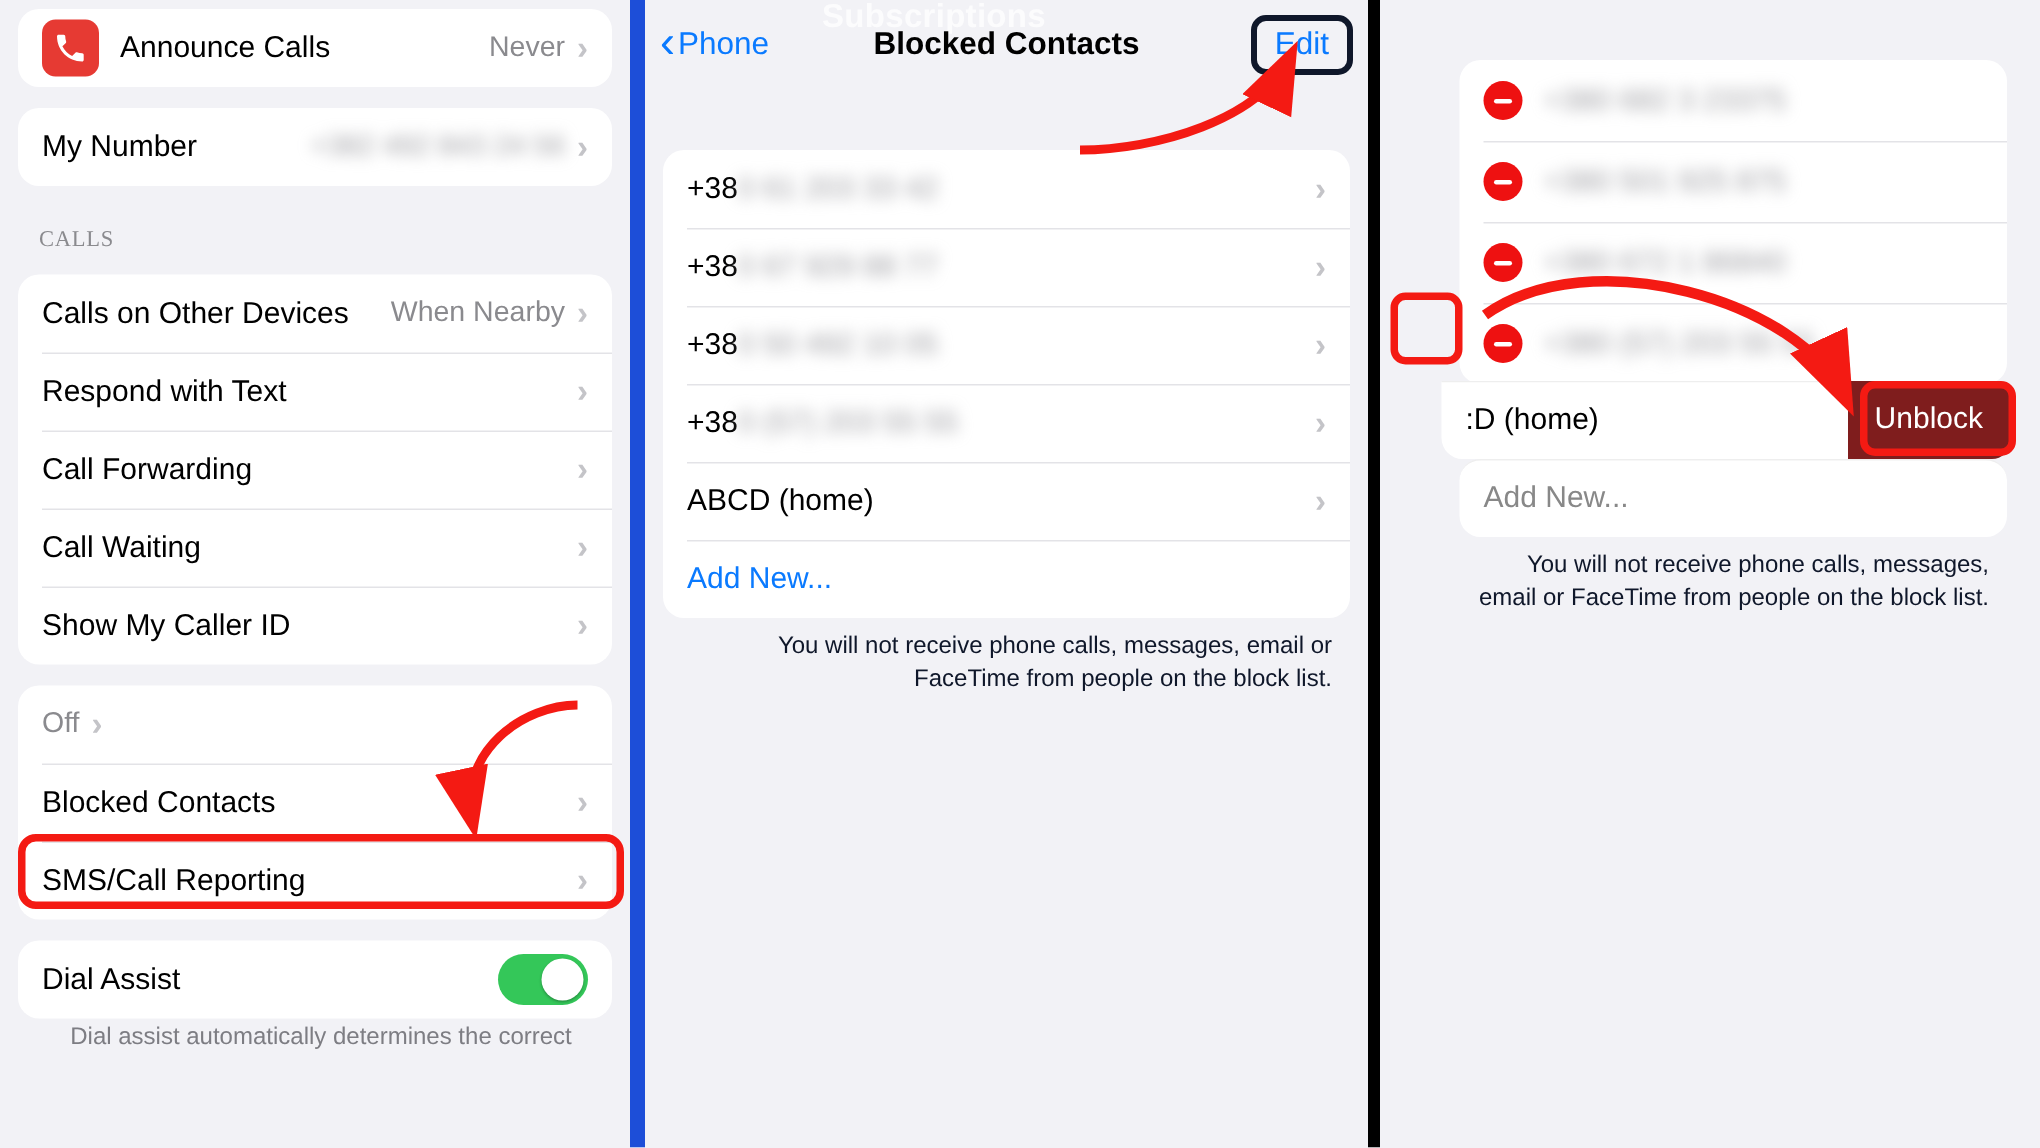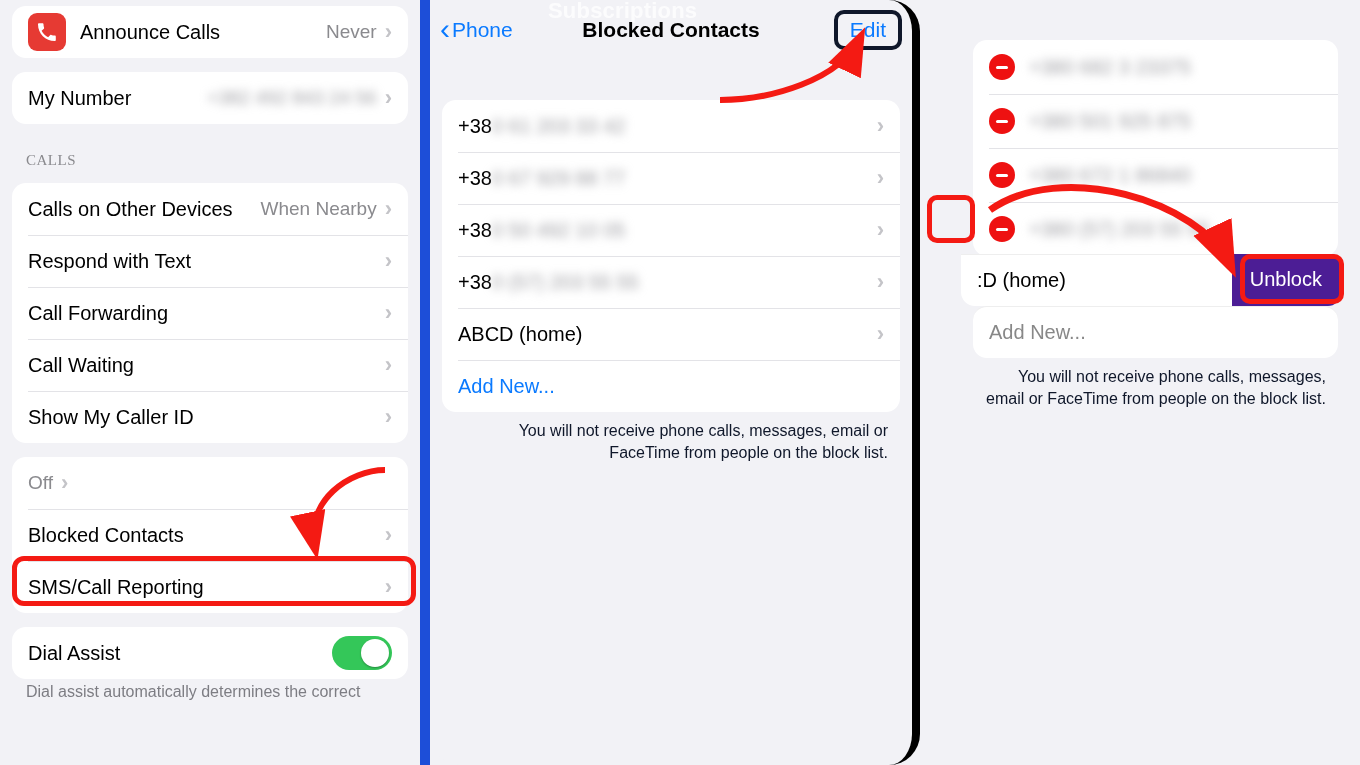--- a/index.html
+++ b/index.html
@@ -2,21 +2,21 @@
 <html><head>
 <meta charset="utf-8">
 <style>
   * { box-sizing: border-box; margin: 0; padding: 0; font-family: -apple-system, "Helvetica Neue", Arial, sans-serif; }
   body { width: 1360px; height: 765px; background: #f2f2f6; overflow: hidden; }
   .stage { position: relative; width: 1360px; height: 765px; display: flex; }
 
   
   .col { position: relative; height: 100%; background: #f2f2f6; }
   .col-left  { width: 430px; border-right: 10px solid #1d4ed8; }
-  .col-mid   { width: 490px; border-right: 8px solid #000; border-radius: 31px; }
+  .col-mid   { width: 490px; border-right: 8px solid #000; }
   .col-right { width: 430px; padding-left: 41px; }
 
   
   .group { margin: 14px 12px 0 12px; background: #fff; border-radius: 14px; overflow: hidden; }
   .footer-note { margin: 8px 24px 0 24px; font-size: 16px; color: #0f172a; line-height: 1.35; text-align: right; }
   .section-title { margin: 28px 12px 6px 26px; font-size: 15px; letter-spacing: .5px; color: #8a8a8e; font-family: Liberation Serif, serif; }
 
   .row { display: flex; align-items: center; min-height: 52px; padding: 0 16px; position: relative; }
   .row + .row::before { content:""; position:absolute; left:16px; right:0; top:0; height:1px; background:#e3e3e7; }
   .row .label { font-size: 20px; color: #000; flex: 1; }
@@ -41,39 +41,39 @@
   .back .ar { font-size:30px; line-height:1; font-weight:400; margin-top:-2px; }
   .title { position:absolute; left:0; right:0; text-align:center; font-size:21px; font-weight:600; color:#000; }
   .subs { position:absolute; left:118px; top:-2px; font-size:22px; font-weight:700; color:#fff; opacity:.78; letter-spacing:.2px; pointer-events:none;}
   .edit { margin-left:auto; color:#0a7aff; font-size:21px; padding:4px 12px; border:4px solid #0f172a; border-radius:10px; }
 
   
   .minus { width:26px; height:26px; border-radius:50%; background:#e11; display:flex; align-items:center; justify-content:center; margin-right:14px; flex:none;}
   .minus .bar { width:12px; height:3px; background:#fff; border-radius:2px; }
 
   
-  .unblock { background:#4c1d95; color:#fff; font-size:20px; padding:14px 18px; border-radius:0 12px 12px 0; }
+  .unblock { background:#7f1d1d; color:#fff; font-size:20px; padding:14px 18px; border-radius:0 12px 12px 0; }
 
   
   .hl { position:absolute; border:5px solid #f41a13; border-radius:12px; pointer-events:none; }
   .hl-blocked { left:12px; top:556px; width:404px; height:50px; }
   .hl-minus   { left:7px;  top:195px; width:48px;  height:48px; border-radius:10px; }
   .hl-unblock { right:6px; top:254px; width:104px; height:50px; border-radius:10px; }
 
   
   svg.arrow { position:absolute; overflow:visible; pointer-events:none; }
 
   
   .col-right .group { margin-top:40px; }
   .col-right .row { min-height:54px; }
   .swiperow { display:flex; align-items:stretch; margin:0 10px 0 0; }
   .swiperow .left { flex:1; background:#fff; border-bottom-left-radius:14px; padding:14px 16px; font-size:20px; border-top:1px solid #eee;}
   .col-right .addnew { background:#fff; margin:0 12px; border-radius:14px; padding:14px 16px; font-size:20px; color:#888; margin-top:0;}
 
-  .cutline { font-size:16px; color:#7d7d83; margin:4px 18px 0 26px; }
+  .cutline { font-size:16px; color:#7d7d83; margin:4px 18px 0 26px;text-align:center; }
 </style>
 </head>
 <body>
 
 <div class="stage">
 
   <div class="col col-left">
     <div class="group" style="margin-top:6px;">
       <div class="row">
         <span class="appicon">

